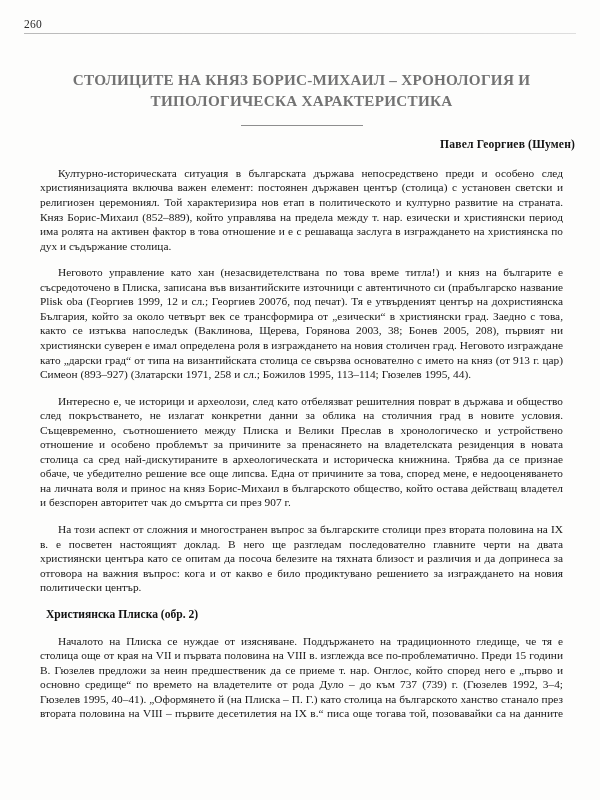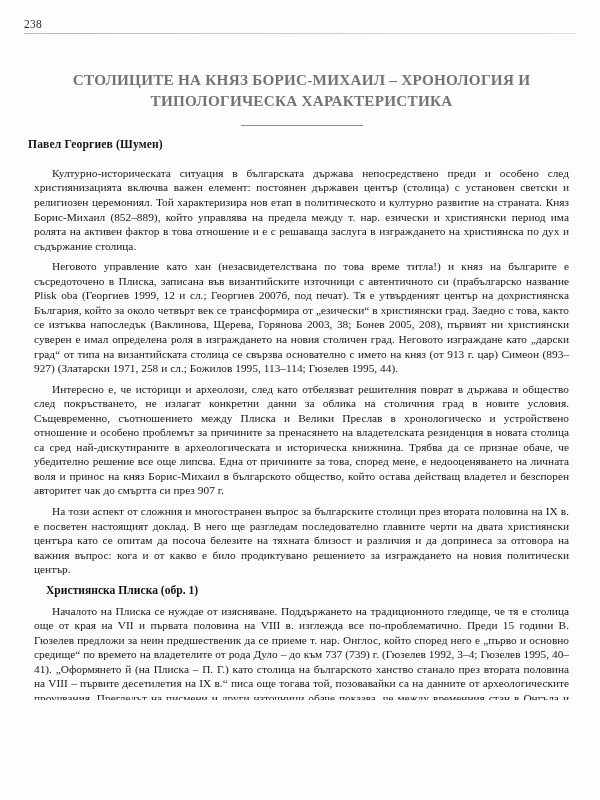--- a/index.html
+++ b/index.html
@@ -52,32 +52,32 @@
     text-transform: uppercase;
     margin: 0 6px;
   }
   .title-rule {
     width: 122px;
     height: 1px;
     background: #8e8e8e;
     margin: 13px auto 0 auto;
   }
   .author {
-    text-align: left;
+    text-align: right;
     font-size: 11.6px;
     font-weight: bold;
     margin-top: 12px;
     letter-spacing: 0.15px;
     color: #141414;
   }
   .body-text {
     margin-top: 15px;
   }
   p.para {
-    margin: 6px;
+    margin: 12px;
     font-size: 11.35px;
     line-height: 14.55px;
     text-align: justify;
     text-indent: 18px;
     color: #171717;
     hyphens: none;
     word-spacing: 0.1px;
   }
   h2.subhead {
     margin: 3px 0 0 0;
@@ -91,34 +91,34 @@
     overflow: hidden;
     max-height: 102px;
   }
 </style>
 </head>
 <body>
 
 <div class="page">
 
   <div class="running-head">
-    <span class="folio">238</span>
+    <span class="folio">260</span>
   </div>
   <div class="head-rule"></div>
 
   <div class="title-block">
     <h1 class="doc-title">СТОЛИЦИТЕ НА КНЯЗ БОРИС-МИХАИЛ – ХРОНОЛОГИЯ И ТИПОЛОГИЧЕСКА ХАРАКТЕРИСТИКА</h1>
     <div class="title-rule"></div>
     <div class="author">Павел Георгиев (Шумен)</div>
   </div>
 
   <div class="body-text">
     <p class="para">Културно-историческата ситуация в българската държава непосредствено преди и особено след християнизацията включва важен елемент: постоянен държавен център (столица) с установен светски и религиозен церемониял. Той характеризира нов етап в политическото и културно развитие на страната. Княз Борис-Михаил (852–889), който управлява на предела между т. нар. езически и християнски период има ролята на активен фактор в това отношение и е с решаваща заслуга в изграждането на християнска по дух и съдържание столица.</p>
     <p class="para">Неговото управление като хан (незасвидетелствана по това време титла!) и княз на българите е съсредоточено в Плиска, записана във византийските източници с автентичното си (прабългарско название Plisk oba (Георгиев 1999, 12 и сл.; Георгиев 2007б, под печат). Тя е утвърденият център на дохристиянска България, който за около четвърт век се трансформира от „езически“ в християнски град. Заедно с това, както се изтъква напоследък (Ваклинова, Щерева, Горянова 2003, 38; Бонев 2005, 208), първият ни християнски суверен е имал определена роля в изграждането на новия столичен град. Неговото изграждане като „дарски град“ от типа на византийската столица се свързва основателно с името на княз (от 913 г. цар) Симеон (893–927) (Златарски 1971, 258 и сл.; Божилов 1995, 113–114; Гюзелев 1995, 44).</p>
     <p class="para">Интересно е, че историци и археолози, след като отбелязват решителния поврат в държава и общество след покръстването, не излагат конкретни данни за облика на столичния град в новите условия. Същевременно, съотношението между Плиска и Велики Преслав в хронологическо и устройствено отношение и особено проблемът за причините за пренасянето на владетелската резиденция в новата столица са сред най-дискутираните в археологическата и историческа книжнина. Трябва да се признае обаче, че убедително решение все още липсва. Една от причините за това, според мене, е недооценяването на личната воля и принос на княз Борис-Михаил в българското общество, който остава действащ владетел и безспорен авторитет чак до смъртта си през 907 г.</p>
     <p class="para">На този аспект от сложния и многостранен въпрос за българските столици през втората половина на IX в. е посветен настоящият доклад. В него ще разгледам последователно главните черти на двата християнски центъра като се опитам да посоча белезите на тяхната близост и различия и да допринеса за отговора на важния въпрос: кога и от какво е било продиктувано решението за изграждането на новия политически център.</p>
-    <h2 class="subhead">Християнска Плиска (обр. 1)</h2>
+    <h2 class="subhead">Християнска Плиска (обр. 2)</h2>
     <div class="last-para">
       <p class="para">Началото на Плиска се нуждае от изясняване. Поддържането на традиционното гледище, че тя е столица още от края на VII и първата половина на VIII в. изглежда все по-проблематично. Преди 15 години В. Гюзелев предложи за неин предшественик да се приеме т. нар. Онглос, който според него е „първо и основно средище“ по времето на владетелите от рода Дуло – до към 737 (739) г. (Гюзелев 1992, 3–4; Гюзелев 1995, 40–41). „Оформянето й (на Плиска – П. Г.) като столица на българското ханство станало през втората половина на VIII – първите десетилетия на IX в.“ писа още тогава той, позовавайки са на данните от археологическите проучвания. Прегледът на писмени и други източници обаче показва, че между временния стан в Онгъла и безспорната столица Плиска лежи друг център: „така наречената Варна“, която хронистите от края на VII до началото на IX в. споменават единствено (ГИБИ III 1960, 263,</p>
     </div>
   </div>
 
 </div>
 
 </body></html>

